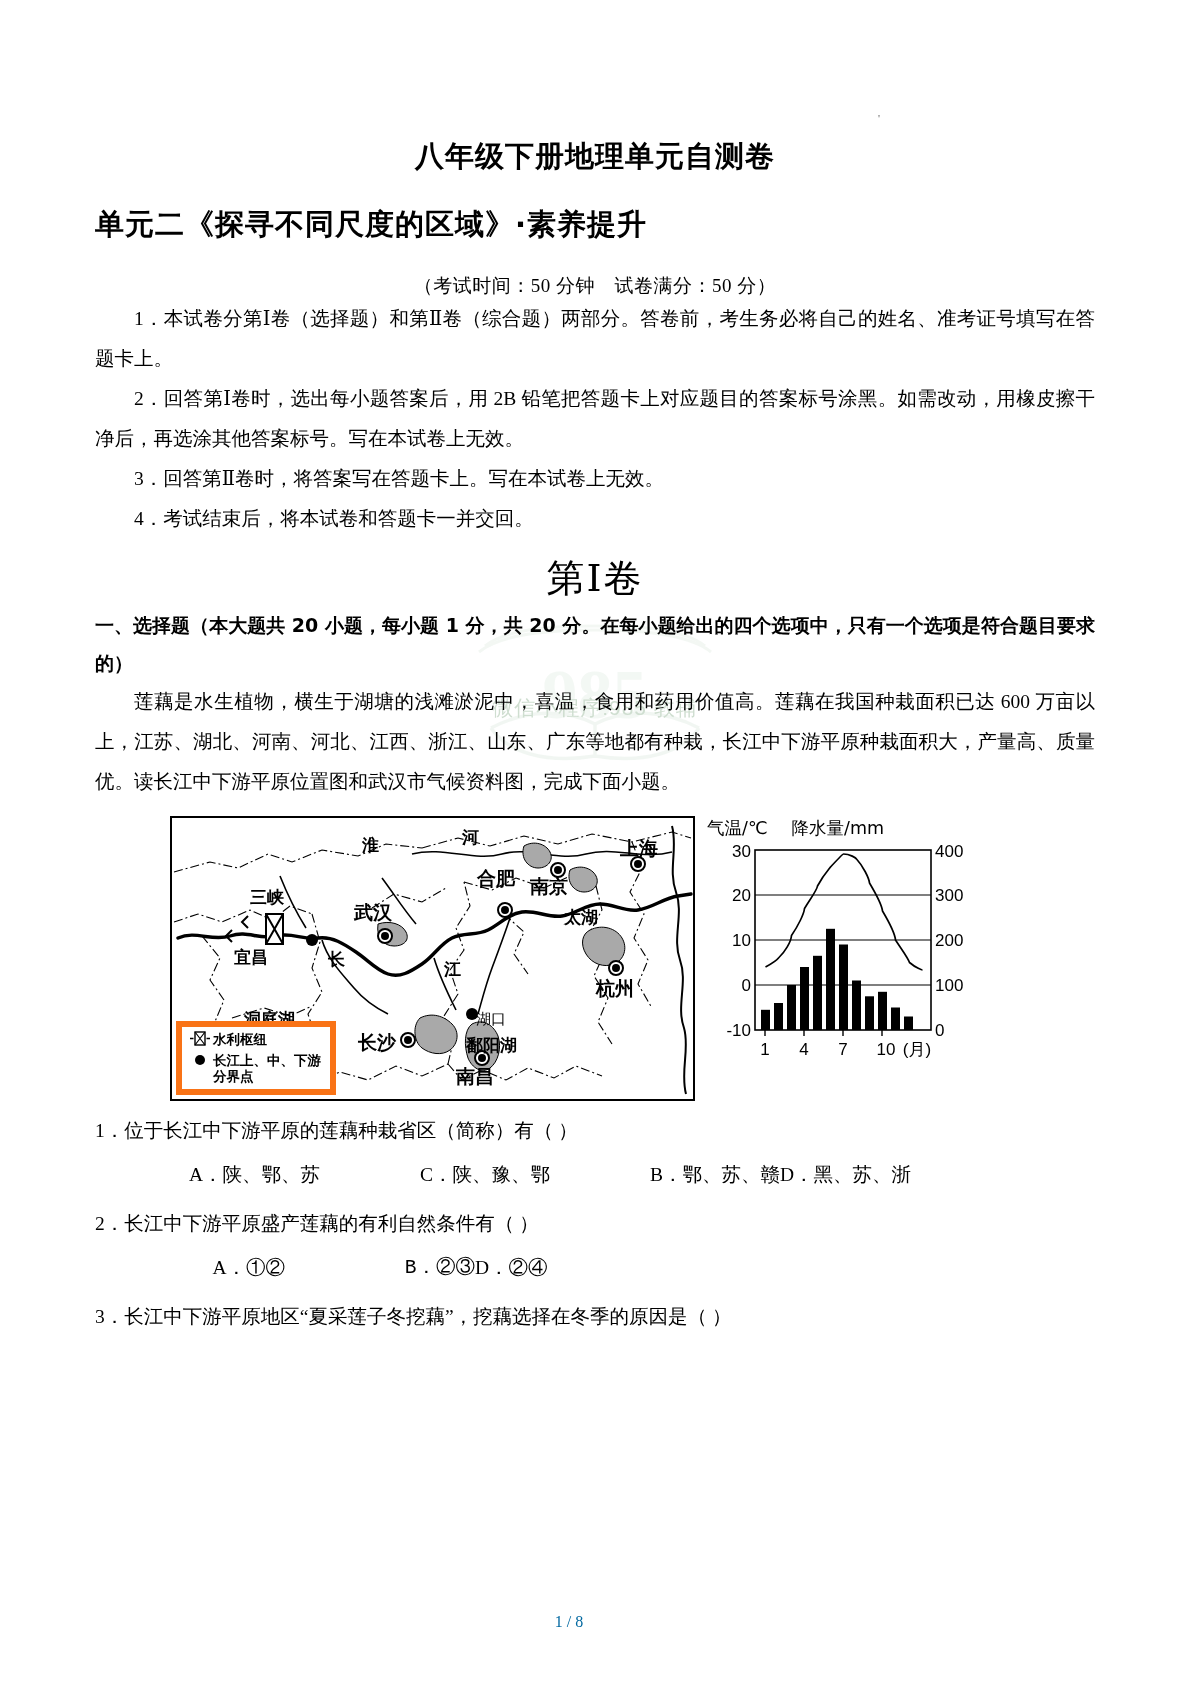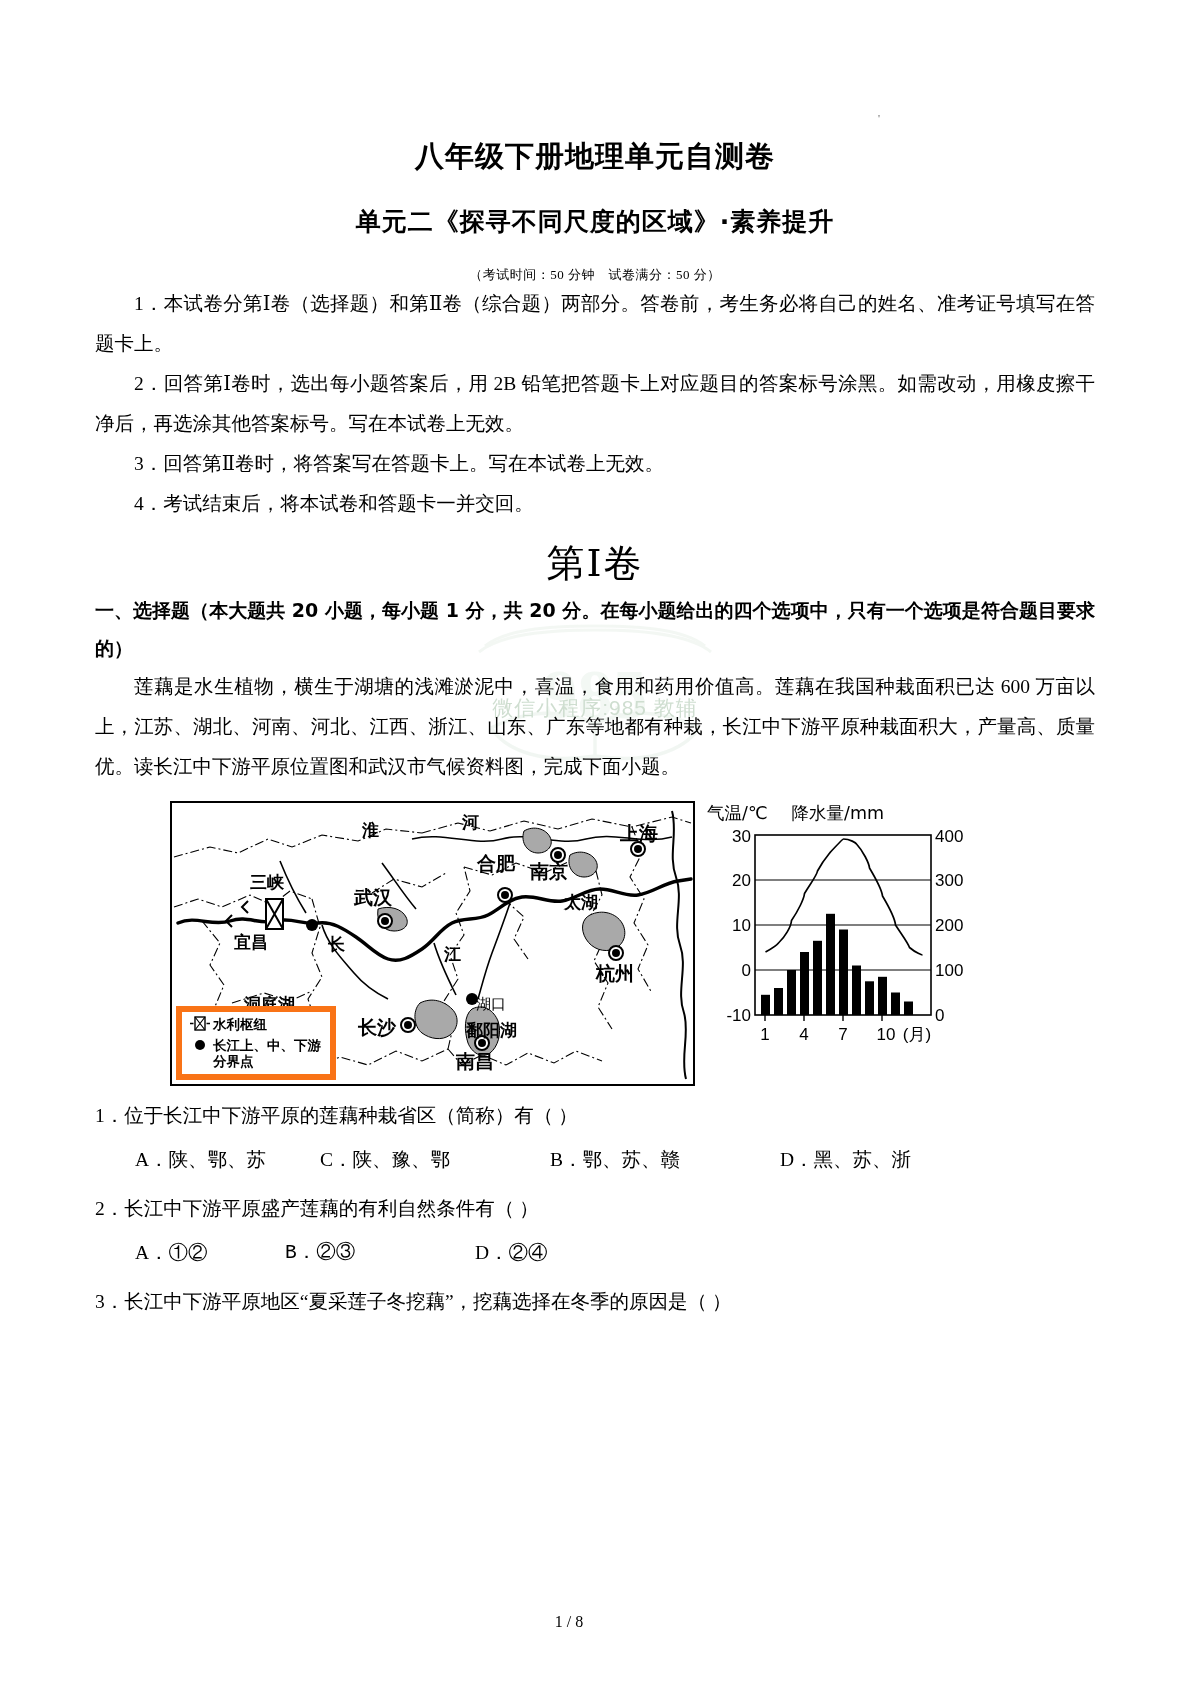--- a/index.html
+++ b/index.html
@@ -49,31 +49,30 @@
   .title1{
     text-align:center;
     font-family:"DejaVu Sans","Liberation Sans",sans-serif;
     font-weight:bold;
     font-size:29px;
     letter-spacing:1px;
     margin:0;
     padding-top:137px;
   }
   .title2{
-    text-align:center;
     font-family:"DejaVu Sans","Liberation Sans",sans-serif;
     font-weight:bold;
-    font-size:25px;
+    font-size:29px;
     letter-spacing:1px;
     margin:0;
     padding-top:28px;
   }
   .subinfo{
     text-align:center;
-    font-size:13px;
+    font-size:19px;
     margin:0;
     padding-top:28px;
     letter-spacing:.5px;
   }
 
   .notice-head{
     font-family:"DejaVu Sans","Liberation Sans",sans-serif;
     font-weight:bold;
     font-size:19px;
     margin:0;
@@ -172,36 +171,37 @@
     margin:0;
     padding-top:11px;
   }
   .opts{
     font-size:19.5px;
     line-height:38px;
     margin:0;
     padding-top:6px;
     padding-left:40px;
     display:flex;
+    text-align:right;
   }
   .opts span{display:inline-block;}
   .subopts{
     font-size:19.5px;
     line-height:38px;
     margin:0;
     padding-top:6px;
     padding-left:55px;
   }
   .footer{
     position:absolute;
     left:0;bottom:52px;
     width:1138px;
     text-align:center;
     font-size:16px;
-    color:#000000;
+    color:#0369a1;
     z-index:2;
   }
   .tickmark{
     position:absolute;
     right:310px;top:112px;
     font-size:11px;color:#555;
   }
 </style>
 </head>
 <body>

